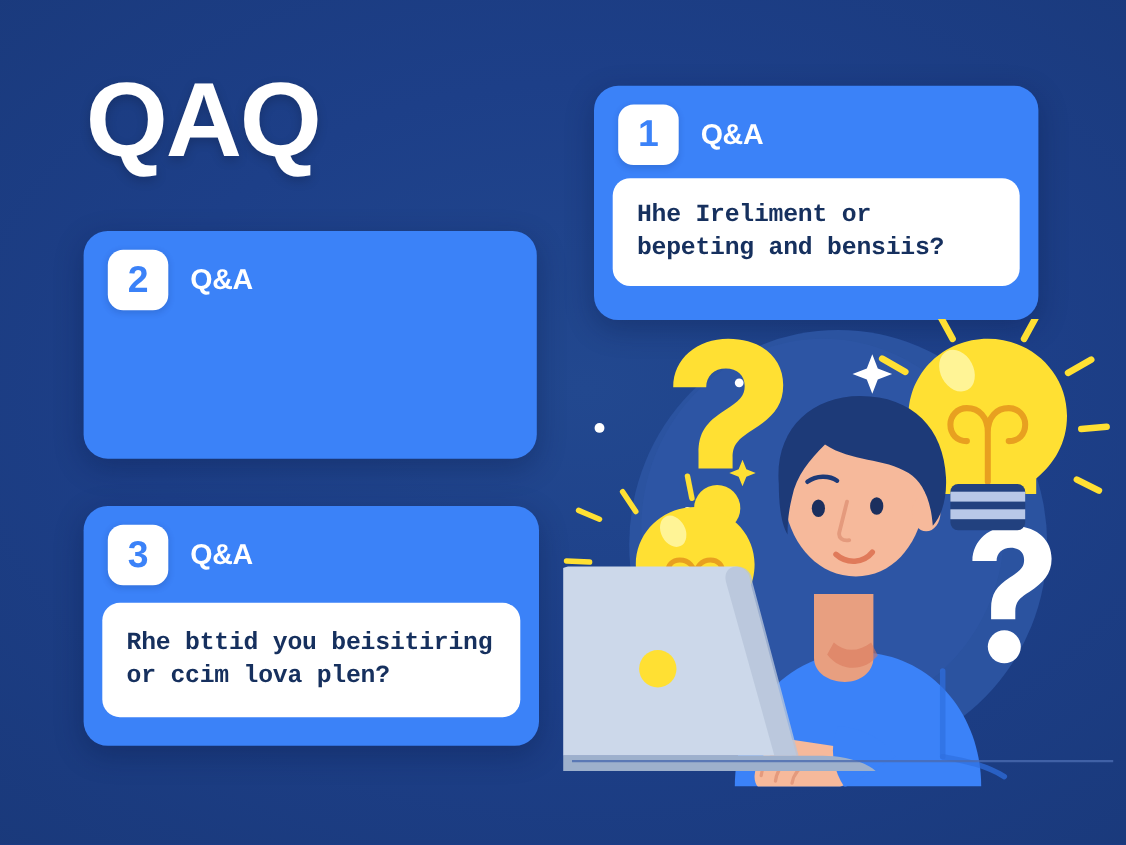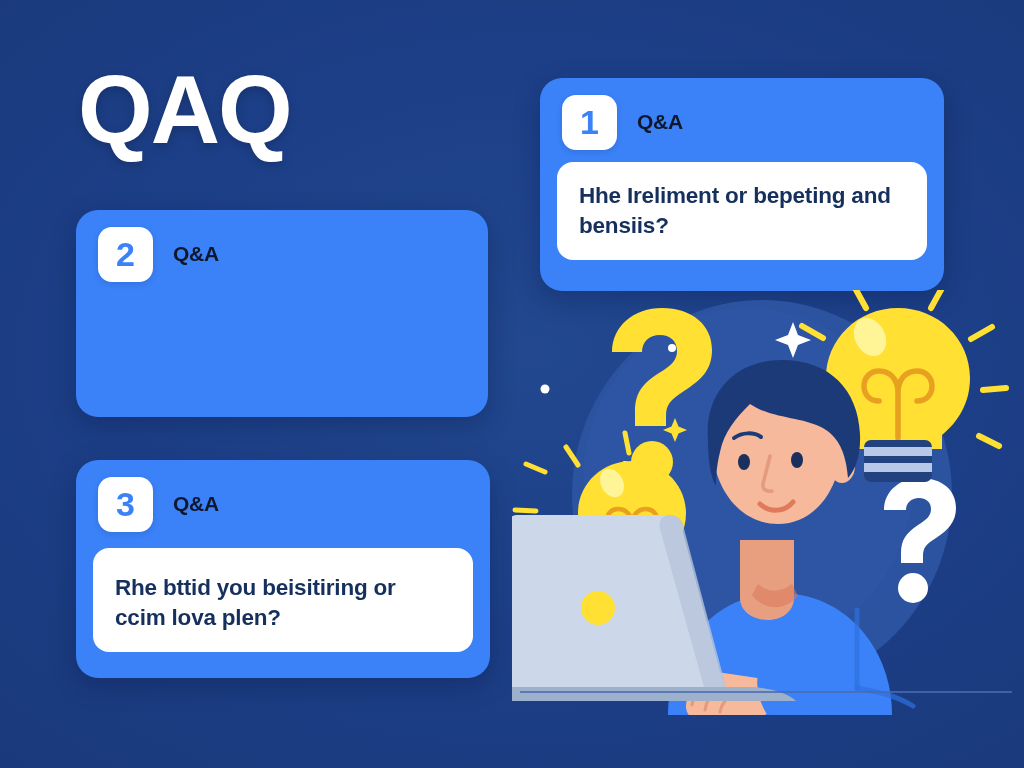--- a/index.html
+++ b/index.html
@@ -71,34 +71,35 @@
     align-items: center;
     justify-content: center;
     font-size: 34px;
     font-weight: 700;
     color: #3b82f8;
     flex: 0 0 auto;
     box-shadow: 0 2px 6px rgba(10,30,80,0.16);
   }
 
   .qa-label {
-    font-size: 21px;
+    font-size: 26px;
     font-weight: 700;
-    color: #0f172a;
+    color: #ffffff;
     letter-spacing: -0.3px;
   }
 
   .qa-body {
     margin-top: 12px;
     background: #ffffff;
     border-radius: 16px;
     padding: 19px 22px;
     min-height: 98px;
     display: flex;
-    align-items: flex-end;
+    align-items: center;
+    font-family: Liberation Mono, monospace;
   }
 
   .qa-text {
     font-size: 22.5px;
     font-weight: 600;
     line-height: 1.33;
     color: #16305e;
     letter-spacing: -0.2px;
   }
 

